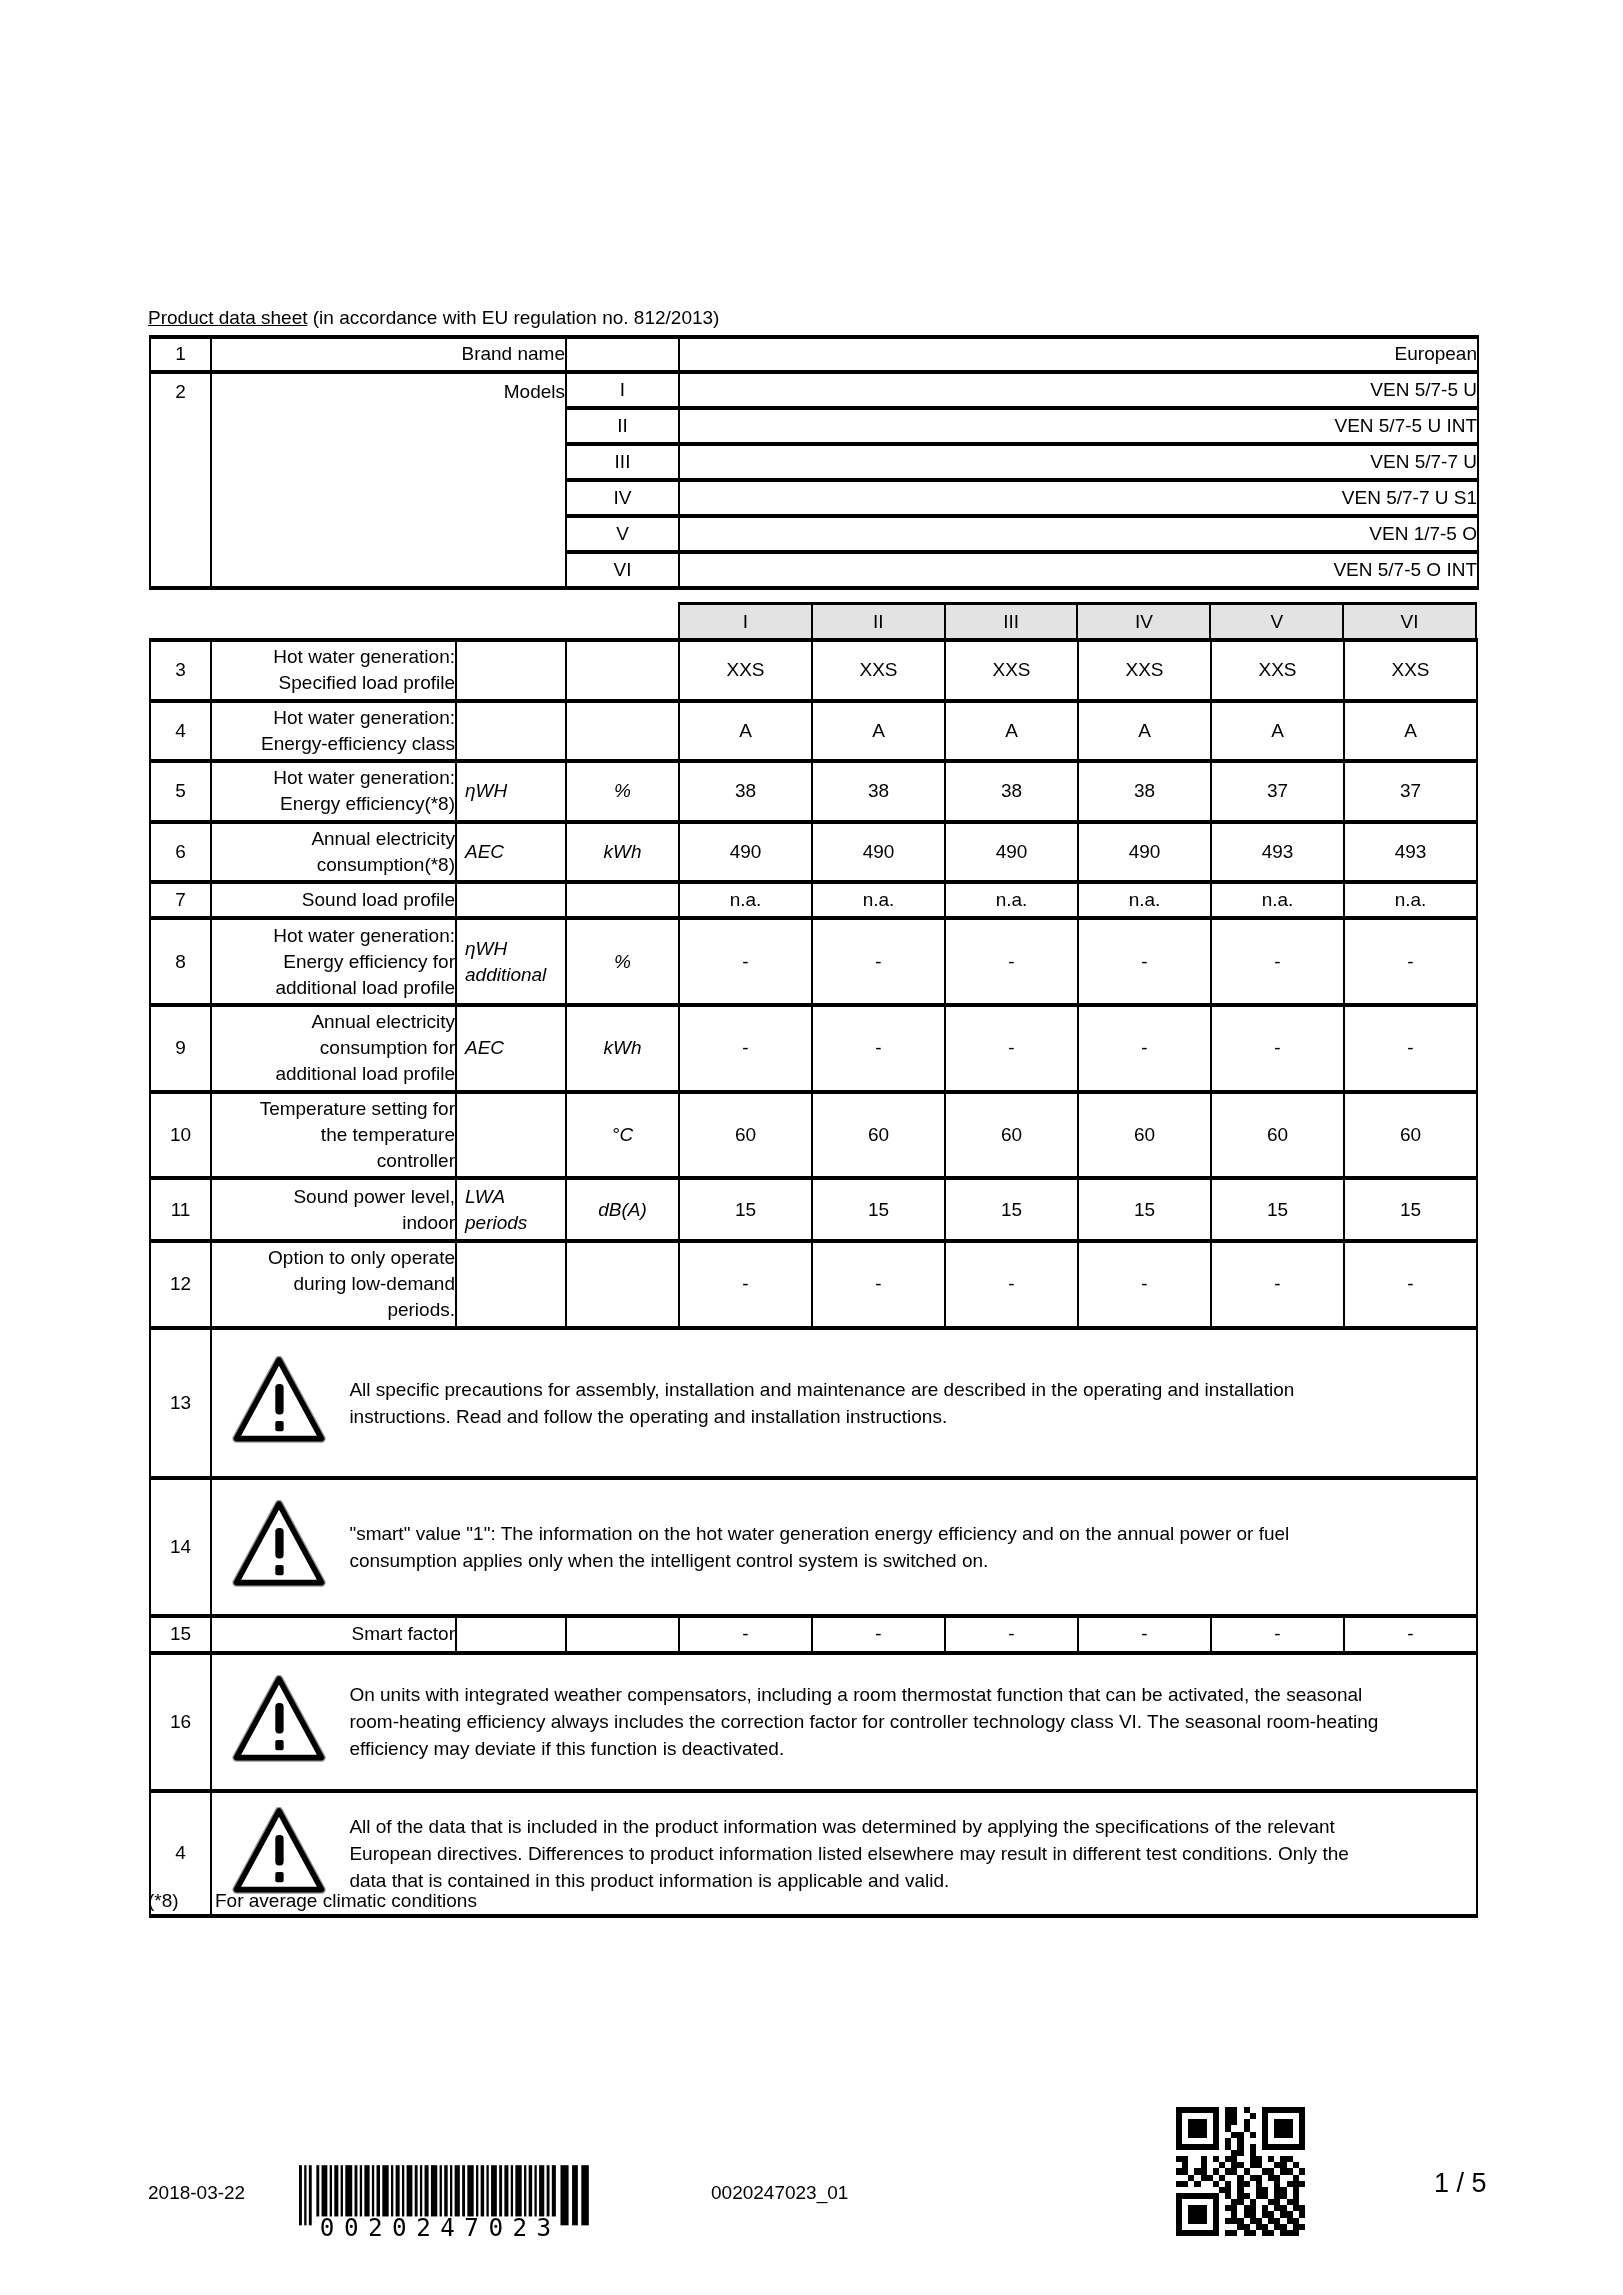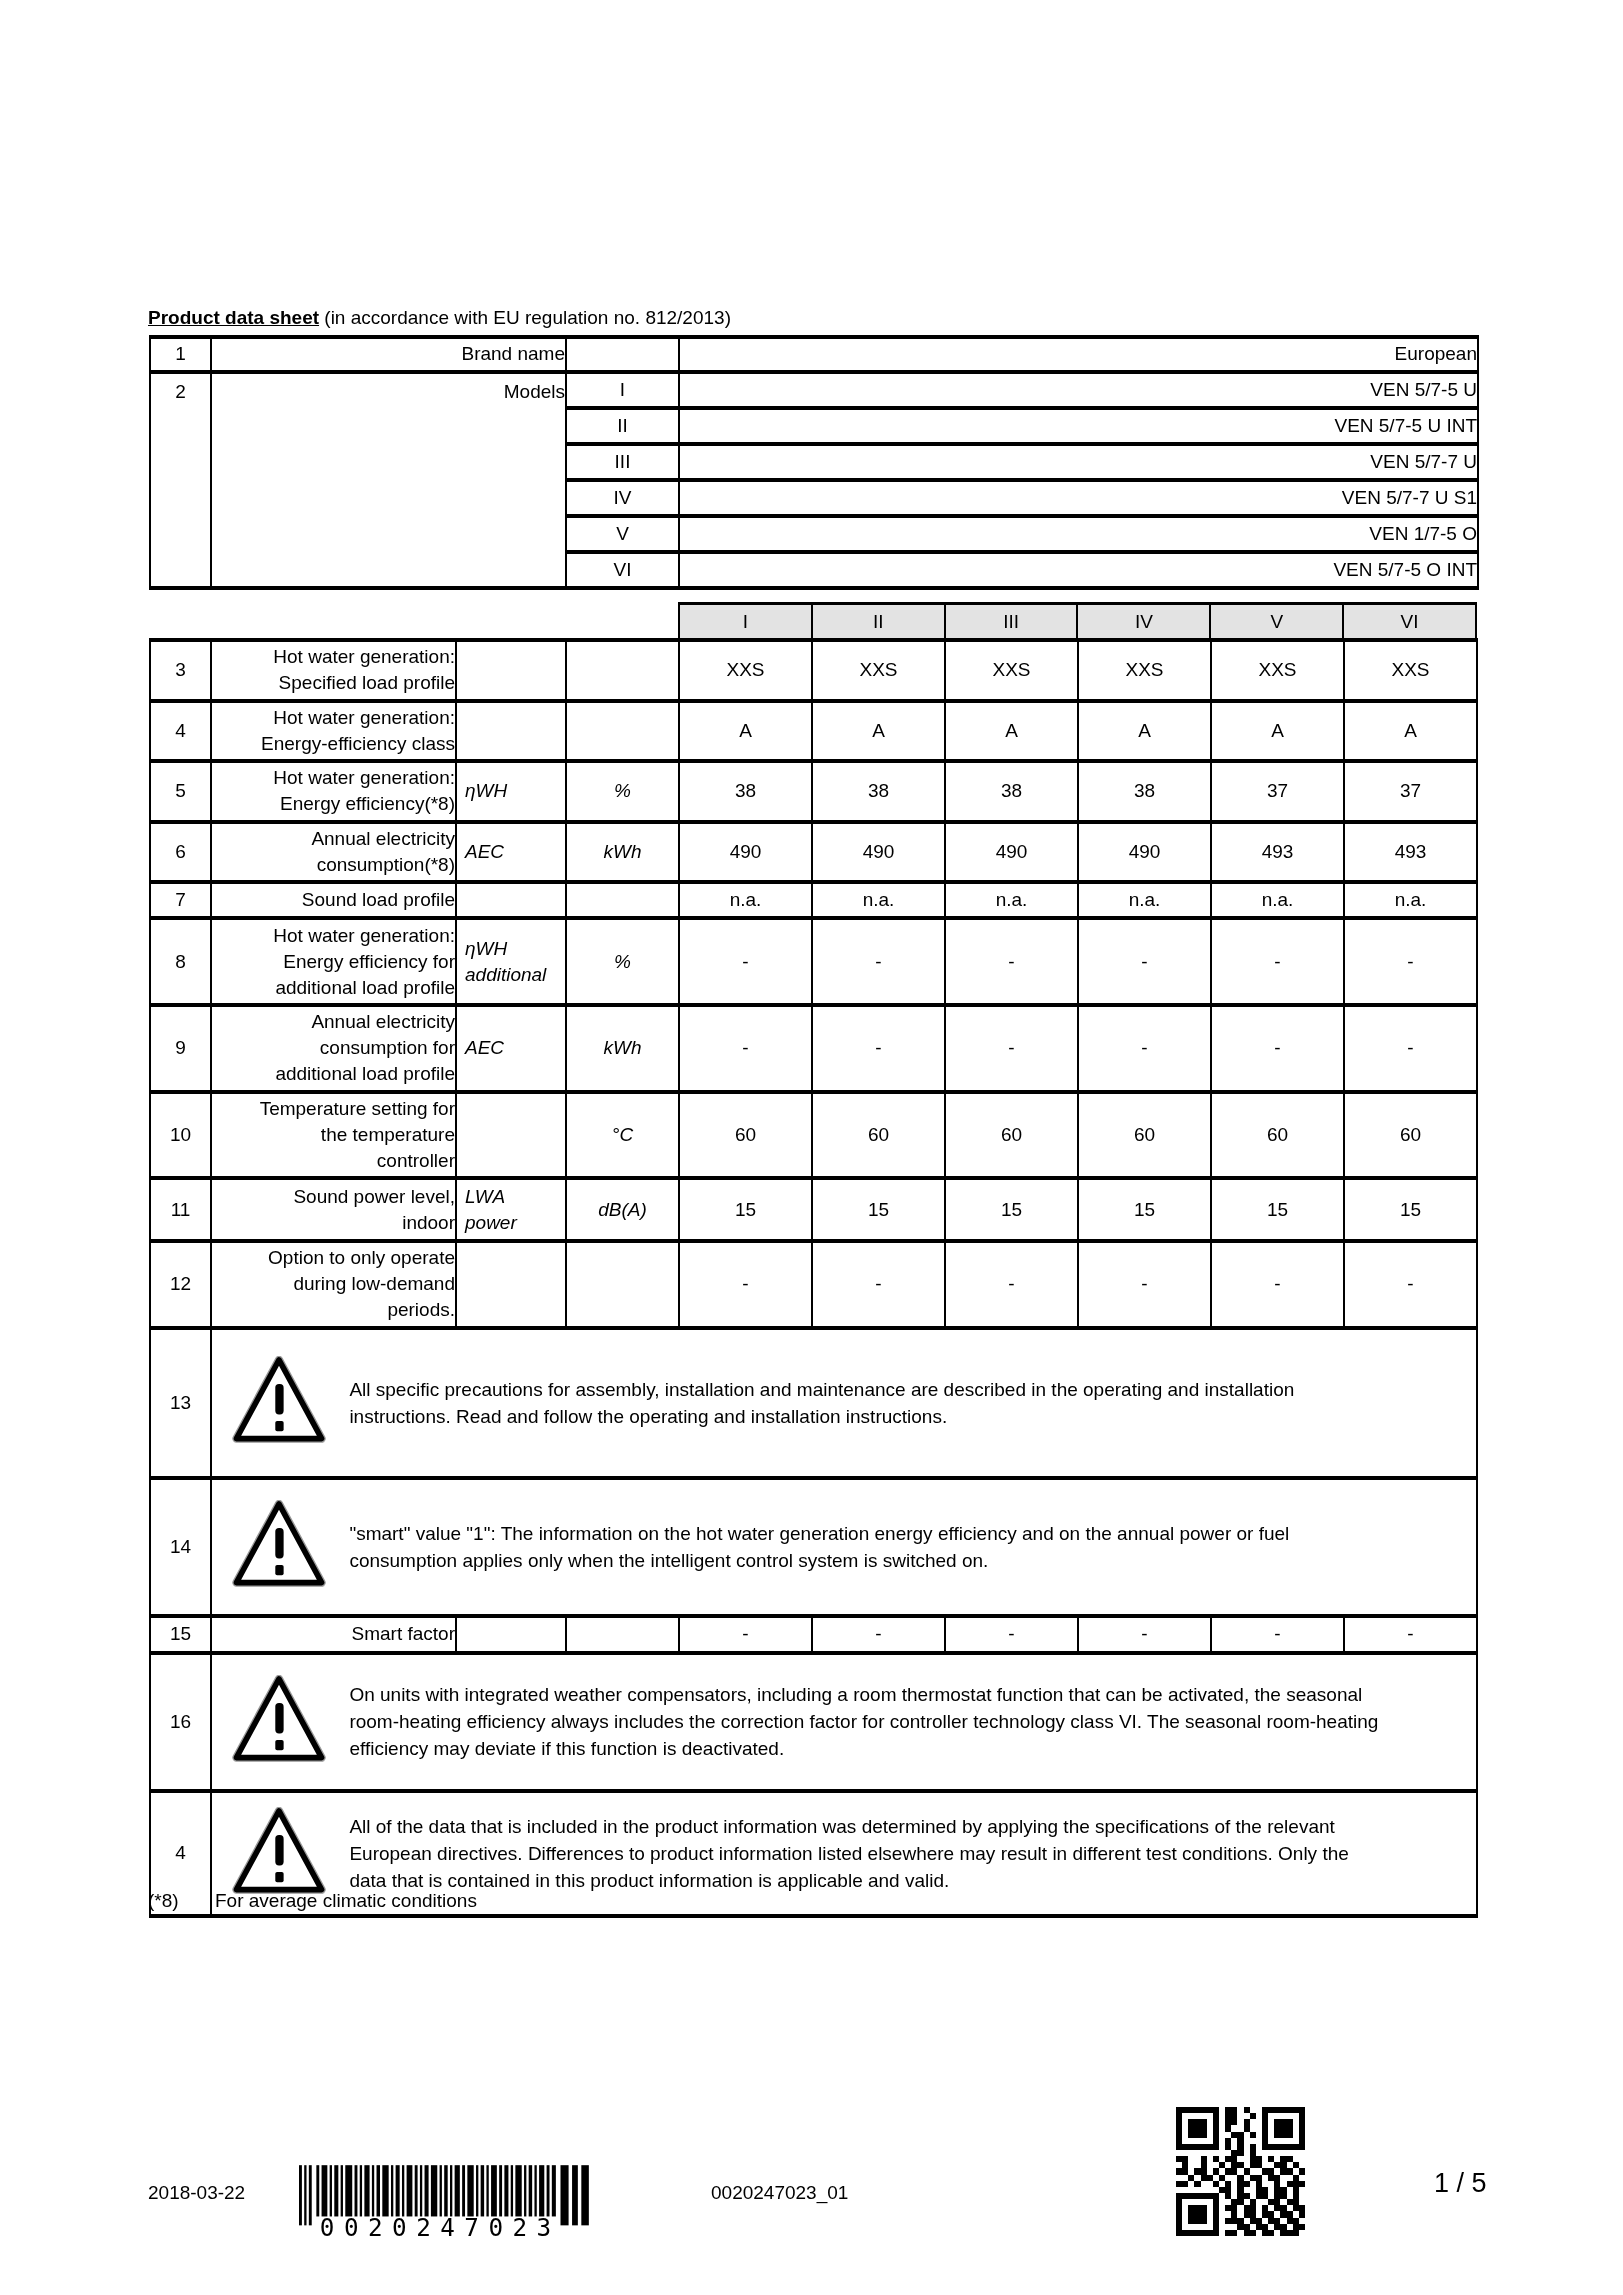--- a/index.html
+++ b/index.html
@@ -3,21 +3,21 @@
 <meta charset="utf-8">
 <style>
   html,body{margin:0;padding:0}
   body{
     width:1623px;height:2295px;position:relative;background:#ffffff;
     font-family:"Liberation Sans",sans-serif;color:#000;
   }
   .abs{position:absolute}
   
   .doc-title{left:148px;top:306px;font-size:19px;line-height:23px;white-space:nowrap}
-  .doc-title .b{font-weight:bold;text-decoration:underline}
+  .doc-title .b{font-weight:normal;text-decoration:underline}
   
   table{border-collapse:collapse;table-layout:fixed;position:absolute}
   td{
     border:2.9px solid #000;border-top-width:4px;border-bottom-width:4px;
     vertical-align:middle;font-size:19px;line-height:26px;padding:2.3px 0;
     overflow:hidden;
   }
   .t1{left:149px;top:335px;width:1327px}
   .t2{left:149px;top:638px;width:1327px}
   td.num{text-align:center;padding:2.3px 0}
@@ -239,21 +239,21 @@
     <td class="val">60</td>
     <td class="val">60</td>
     <td class="val">60</td>
   </tr>
 
   <tr style="height:63px">
     <td class="num">11</td>
     <td class="lbl">Sound power level,
 indoor</td>
     <td class="sym">LWA
-power</td>
+periods</td>
     <td class="unit">dB(A)</td>
     <td class="val">15</td>
     <td class="val">15</td>
     <td class="val">15</td>
     <td class="val">15</td>
     <td class="val">15</td>
     <td class="val">15</td>
   </tr>
 
   <tr style="height:69px">

